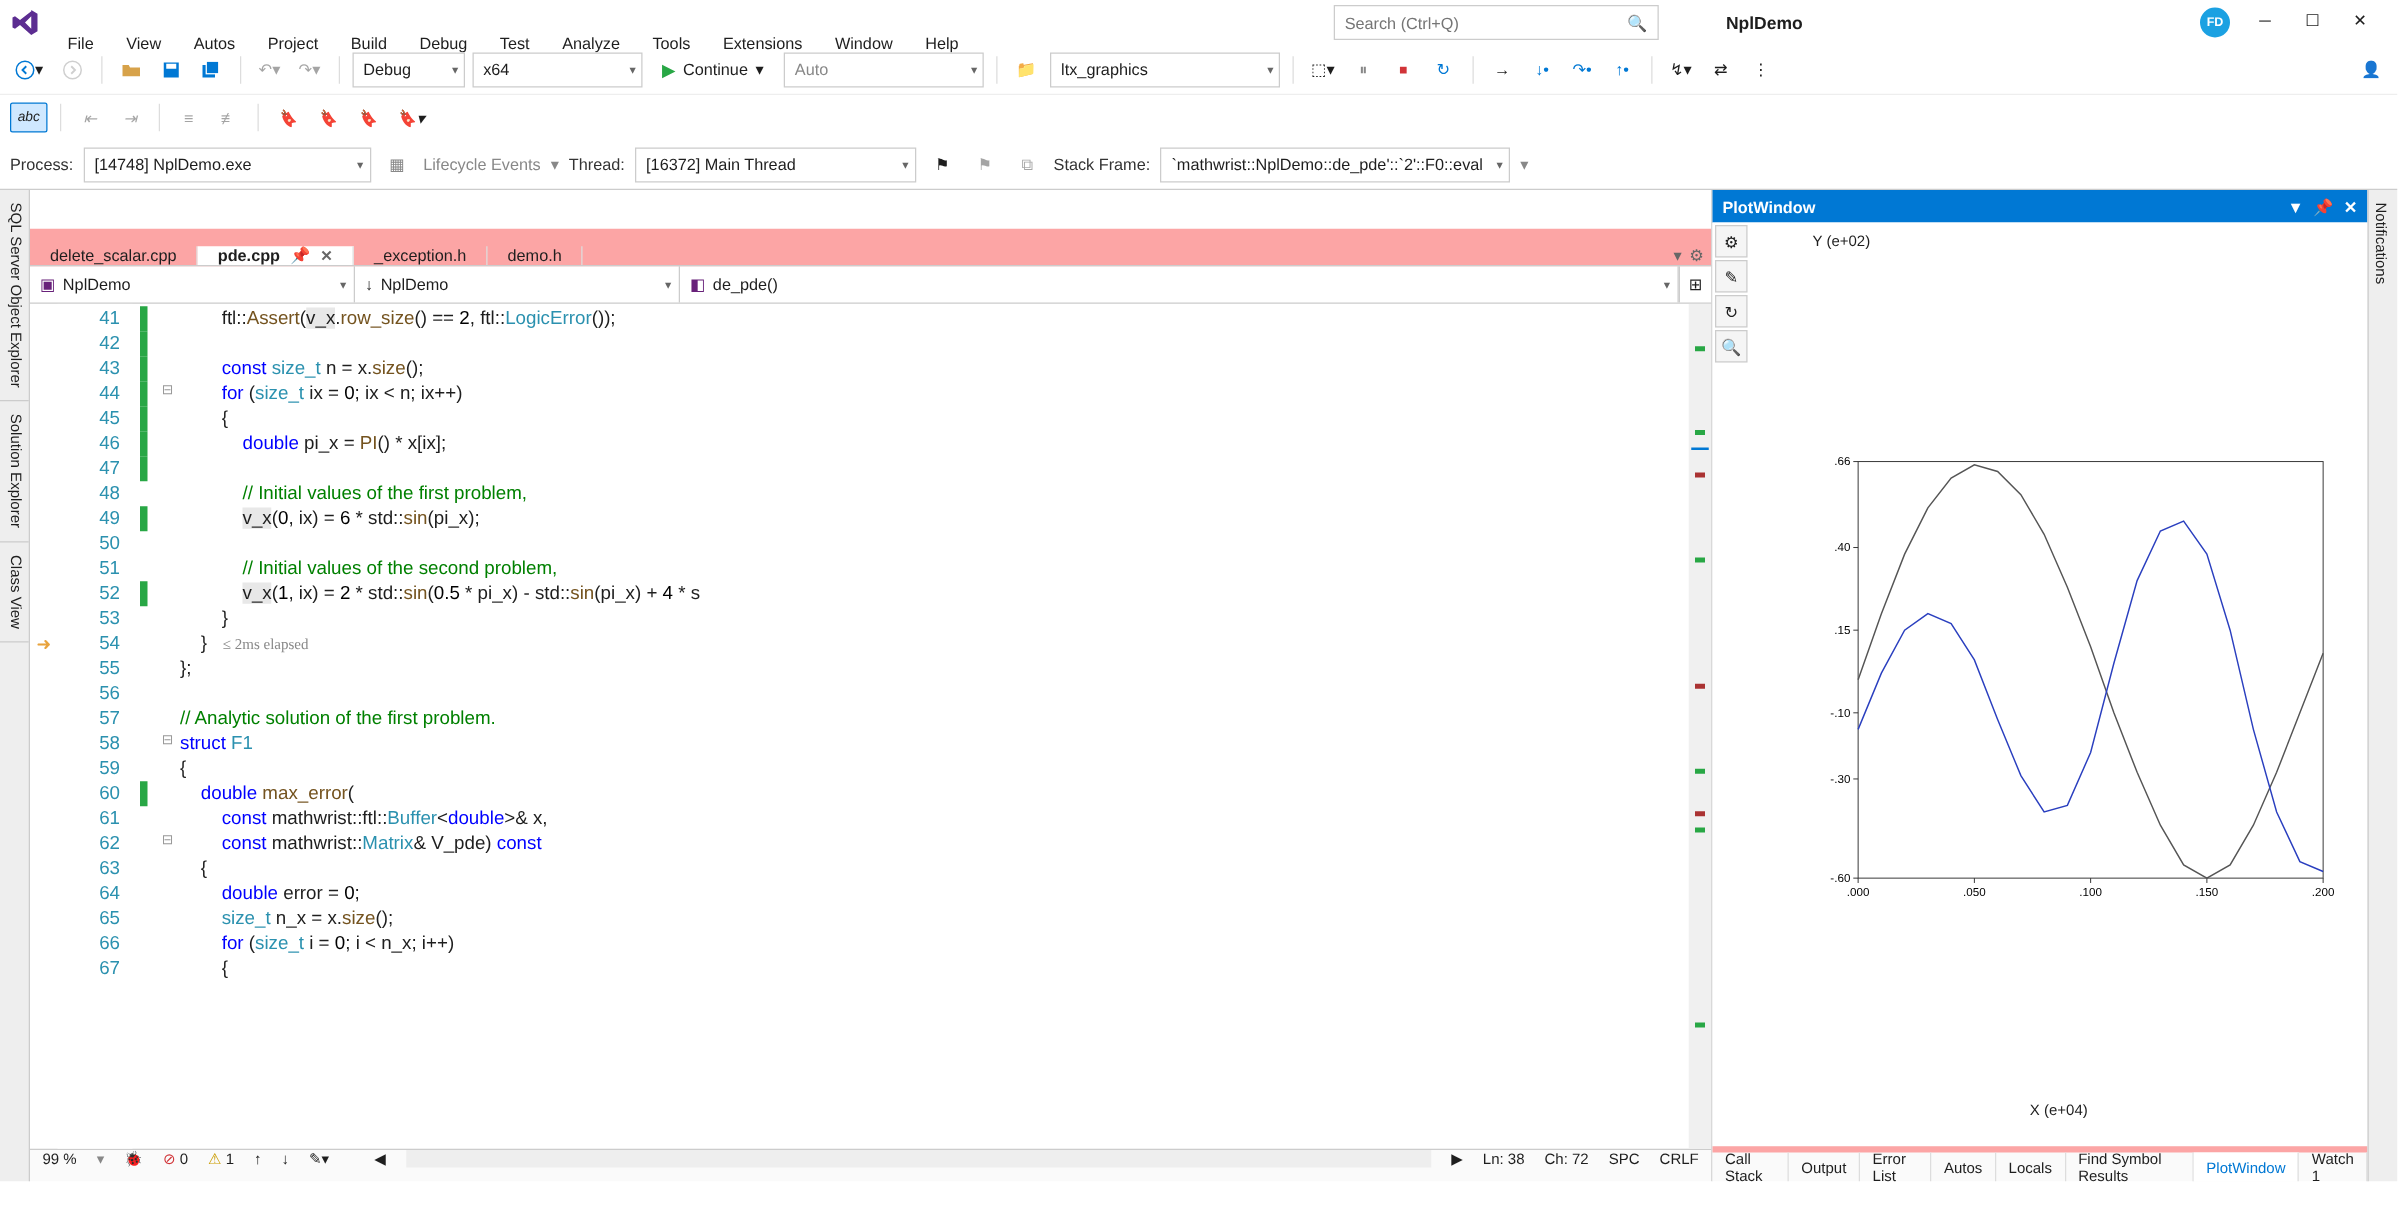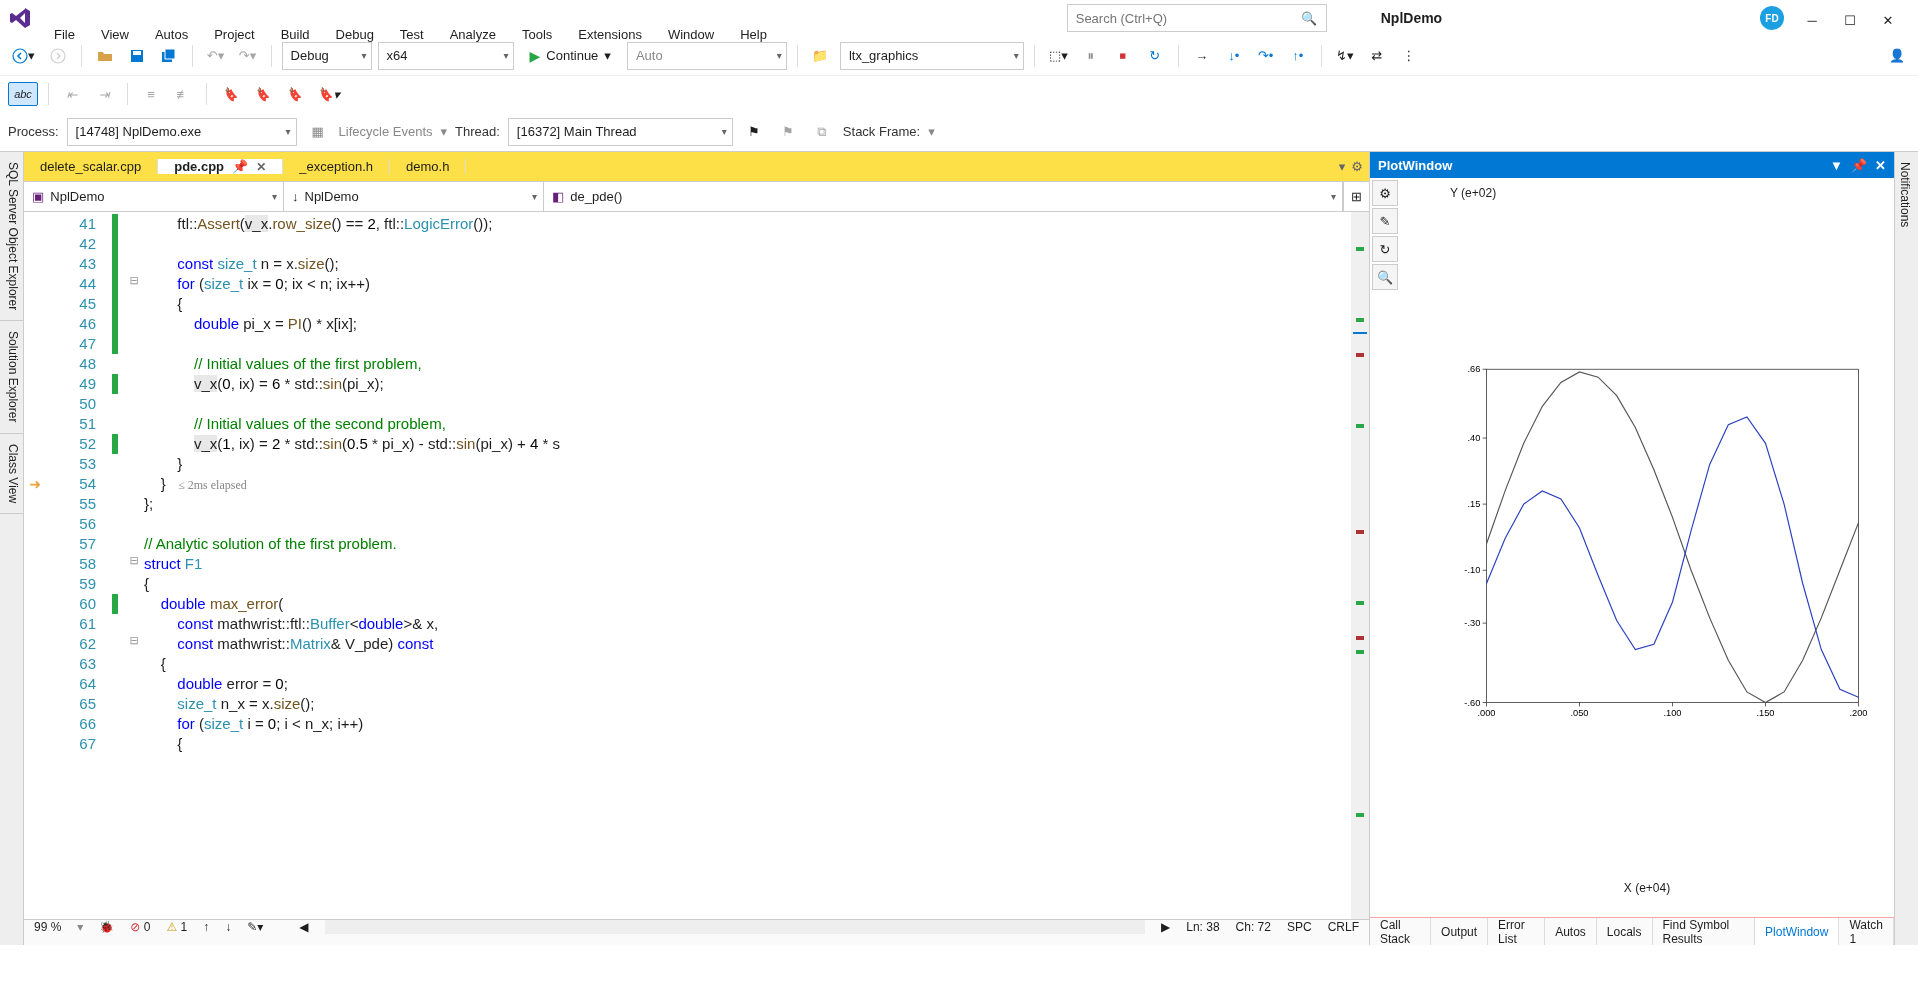--- a/index.html
+++ b/index.html
@@ -4,21 +4,21 @@
 <style>
 * { margin: 0; padding: 0; box-sizing: border-box; font-family: "Segoe UI", sans-serif; }
 body { width: 1918px; height: 981px; background: #fff; overflow: hidden; font-size: 13px; color: #1e1e1e; }
 .titlebar { height: 36px; display: flex; align-items: center; padding: 0 8px; gap: 4px; }
 .vs-logo { width: 24px; height: 24px; margin-right: 6px; }
 .menu { display: flex; gap: 2px; margin-top: 33px; }
 .menu-item { padding: 6px 12px; cursor: pointer; border-radius: 3px; }
 .search-box { margin-left: auto; display: flex; align-items: center; border: 1px solid #ccc; height: 28px; width: 260px; padding: 0 8px; }
 .search-box input { border: none; outline: none; flex: 1; font-size: 13px; }
 .sln-name { margin-left: 20px; font-weight: 600; font-size: 14px; padding: 0 30px; }
-.win-controls { margin-left: auto; display: flex; gap: 18px; align-items: flex-end; padding-right: 12px; }
+.win-controls { margin-left: auto; display: flex; gap: 18px; align-items: flex-start; padding-right: 12px; }
 .avatar { width: 24px; height: 24px; border-radius: 50%; background: #1ba1e2; color: #fff; display: flex; align-items: center; justify-content: center; font-size: 10px; font-weight: 600; }
 .win-btn { width: 20px; height: 20px; display: flex; align-items: center; justify-content: center; cursor: pointer; }
 
 .toolbar { height: 40px; display: flex; align-items: center; padding: 0 8px; gap: 6px; border-bottom: 1px solid #eee; }
 .tb-sep { width: 1px; height: 22px; background: #ddd; margin: 0 4px; }
 .tb-btn { min-width: 26px; height: 26px; display: flex; align-items: center; justify-content: center; cursor: pointer; border-radius: 3px; padding: 0 4px; }
 .tb-combo { border: 1px solid #ccc; height: 28px; padding: 0 18px 0 8px; display: flex; align-items: center; min-width: 70px; position: relative; background: #fff; }
 .tb-combo::after { content: '▾'; position: absolute; right: 4px; font-size: 10px; color: #666; }
 .continue-btn { display: flex; align-items: center; gap: 6px; padding: 0 10px; height: 28px; cursor: pointer; }
 .play { color: #28a745; font-size: 14px; }
@@ -31,21 +31,21 @@
 .db-combo { border: 1px solid #ccc; height: 28px; padding: 0 20px 0 8px; display: flex; align-items: center; position: relative; background: #fff; }
 .db-combo::after { content: '▾'; position: absolute; right: 5px; font-size: 10px; color: #666; }
 
 .main { display: flex; height: 793px; }
 .left-tabs { width: 24px; background: #eee; display: flex; flex-direction: column; border-right: 1px solid #ccc; }
 .left-tab { writing-mode: vertical-rl; padding: 10px 3px; font-size: 12px; cursor: pointer; border-bottom: 1px solid #ccc; }
 .right-tabs { width: 24px; background: #eee; border-left: 1px solid #ccc; }
 .right-tab { writing-mode: vertical-rl; padding: 10px 3px; font-size: 12px; cursor: pointer; }
 
 .editor-area { flex: 1; display: flex; flex-direction: column; min-width: 0; }
-.file-tabs { height: 30px; display: flex; align-items: center; background: #fde047; border-bottom: 1px solid #ccc; }
+.file-tabs { height: 30px; display: flex; align-items: flex-end; background: #fca5a5; border-bottom: 1px solid #ccc; margin-top: 31px; }
 .file-tab { padding: 0 16px; display: flex; align-items: center; gap: 8px; border-right: 1px solid #ddd; cursor: pointer; font-size: 13px; }
 .file-tab.active { background: #fff; font-weight: 600; }
 .file-tab .close { font-size: 12px; color: #666; }
 .tab-extras { margin-left: auto; display: flex; align-items: center; gap: 6px; padding-right: 6px; color: #666; }
 
 .nav-combos { height: 30px; display: flex; border-bottom: 1px solid #ccc; }
 .nav-combo { flex: 1; border-right: 1px solid #ccc; display: flex; align-items: center; padding: 0 8px; gap: 6px; position: relative; }
 .nav-combo::after { content: '▾'; position: absolute; right: 6px; font-size: 10px; color: #666; }
 
 .code-area { flex: 1; display: flex; overflow: hidden; position: relative; font-family: Consolas, monospace; font-size: 15px; }
@@ -75,21 +75,21 @@
 .plot-header { height: 26px; background: #0078d4; color: #fff; display: flex; align-items: center; padding: 0 8px; font-size: 13px; font-weight: 600; }
 .plot-header-btns { margin-left: auto; display: flex; gap: 8px; }
 .plot-body { flex: 1; display: flex; background: #fff; }
 .plot-toolbar { width: 30px; display: flex; flex-direction: column; gap: 2px; padding: 2px; }
 .plot-tb-btn { width: 26px; height: 26px; border: 1px solid #ccc; display: flex; align-items: center; justify-content: center; cursor: pointer; background: #f5f5f5; font-size: 13px; }
 .plot-canvas { flex: 1; position: relative; padding: 10px 20px 10px 40px; }
 .plot-ylabel { position: absolute; left: 50px; top: 8px; font-size: 12px; }
 .plot-xlabel { position: absolute; bottom: 22px; left: 50%; transform: translateX(-50%); font-size: 12px; }
 svg.chart { width: 100%; height: 100%; }
 
-.bottom-tabs { height: 28px; display: flex; align-items: center; border-top: 1px solid #fca5a5; background: #fafafa; font-size: 12px; }
+.bottom-tabs { height: 28px; display: flex; align-items: center; border-top: 5px solid #fca5a5; background: #fafafa; font-size: 12px; }
 .bottom-tab { padding: 0 10px; height: 100%; display: flex; align-items: center; cursor: pointer; border-right: 1px solid #ddd; }
 .bottom-tab.active { background: #fff; color: #0078d4; }
 
 .icon-svg { width: 16px; height: 16px; }
 .gray { color: #888; }
 .faded { opacity: 0.4; }
 </style>
 </head>
 <body>
 
@@ -213,20 +213,23 @@
   <span class="gray">Lifecycle Events</span>
     <span class="gray">▾</span>
   <span class="db-label">Thread:</span>
   <div class="db-combo" style="width:225px;">
       <span>[16372] Main Thread</span>
     </div>
   <div class="tb-btn">⚑</div>
   <div class="tb-btn faded">⚑</div>
   <div class="tb-btn faded">⧉</div>
   <span class="db-label">Stack Frame:</span>
+  <div class="db-combo" style="width:280px;">
+      <span>`mathwrist::NplDemo::de_pde'::`2'::F0::eval</span>
+    </div>
   <span class="gray">▾</span>
 </div>
 
 <div class="main">
   <div class="left-tabs" id="left-tabs">
       <div class="left-tab">SQL Server Object Explorer</div>
       <div class="left-tab">Solution Explorer</div>
       <div class="left-tab">Class View</div>
     </div>
 

